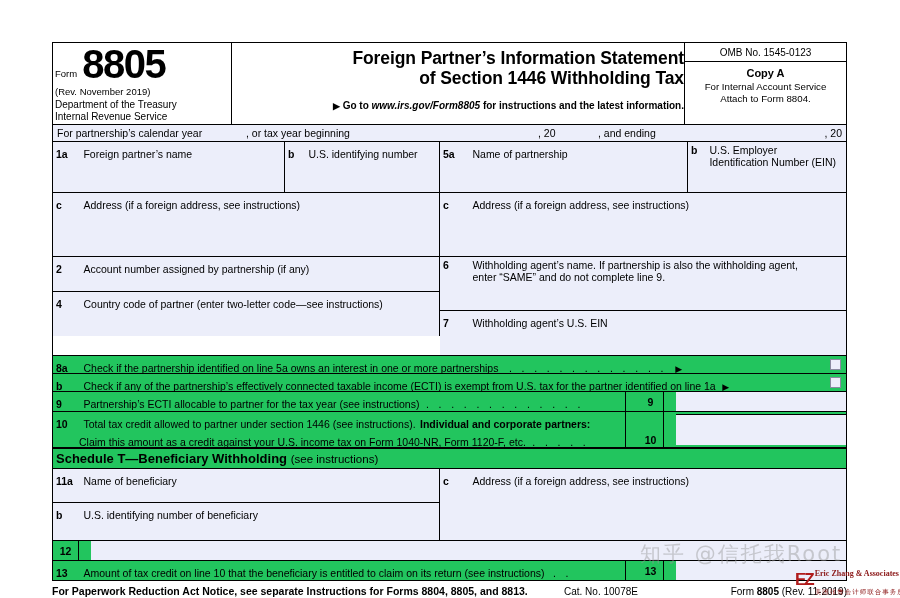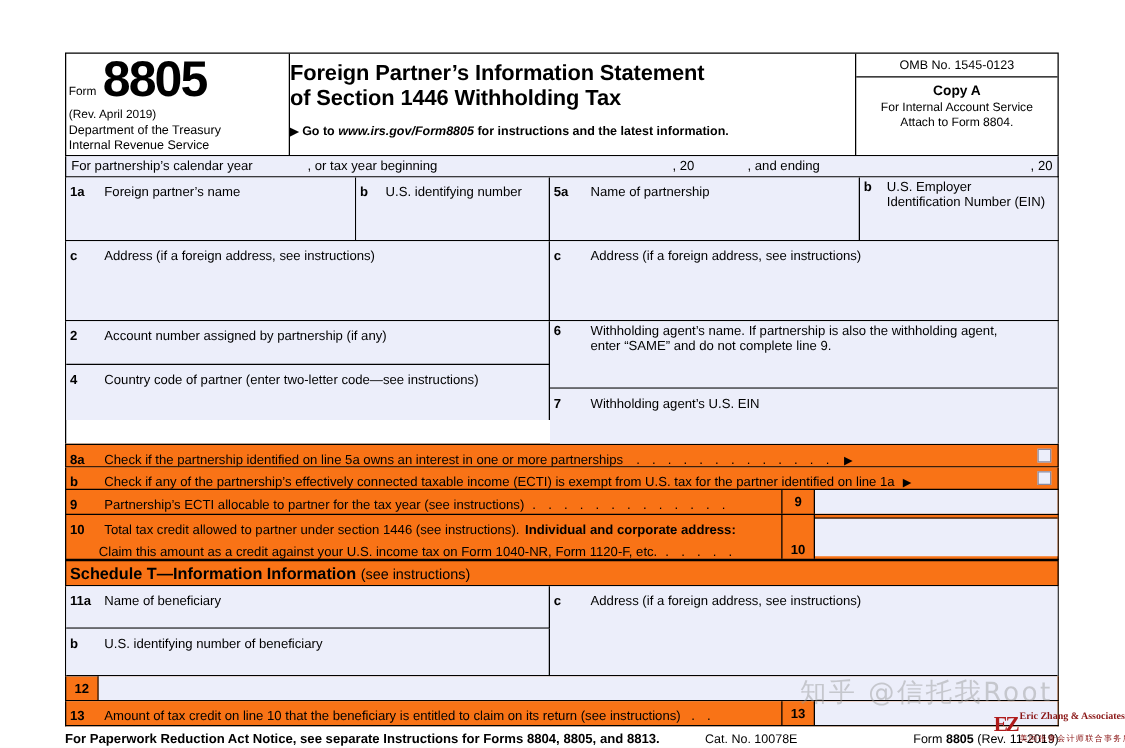--- a/index.html
+++ b/index.html
@@ -17,21 +17,21 @@
   }
   #form {
     position: absolute;
     left: 52px; top: 42px;
     width: 795px;
     background: #ffffff;
     color: #000;
   }
 
   .blue { background: #eceefa; }
-  .wht  { background: #f97316; }
+  .wht  { background: #22c55e; gap: 12px; }
 
   
   .row { display: flex; width: 100%; }
   .cell { position: relative; }
 
   .bt { border-top: 1.6px solid #000; }
   .bb { border-bottom: 1.6px solid #000; }
   .bl { border-left: 1.6px solid #000; }
   .br { border-right: 1.6px solid #000; }
   .bb-thin { border-bottom: 1px solid #000; }
@@ -51,21 +51,21 @@
   }
   .formword { font-size: 9.5px; display:inline-block; vertical-align: bottom; padding-bottom:4px;}
   .bignum {
     font-size: 40px; font-weight: bold; letter-spacing: -1.5px;
     display: inline-block; line-height: 0.95; vertical-align: bottom;
     margin-left: 5px;
   }
   .revline { font-size: 9.5px; margin-top: 3px; }
   .dept { font-size: 10px; line-height: 1.15; margin-top: 2px;}
   .hdr-mid {
-    flex: 1; text-align: left; padding-top: 6px;
+    flex: 1; text-align: right; padding-top: 6px;
     border-left: 1.6px solid #000; border-right: 1.6px solid #000;
   }
   .title1 { font-size: 17.5px; font-weight: bold; line-height: 1.12; letter-spacing: -0.1px;}
   .goto {
     font-size: 10px; font-weight: bold; margin-top: 12px;
   }
   .goto i { font-style: italic; }
   .arrow { font-size: 9px; }
   .hdr-right { width: 161px; }
   .omb {
@@ -105,21 +105,21 @@
     font-size: 21px; color: rgba(150,150,150,0.45);
     font-family: "DejaVu Sans", sans-serif;
     letter-spacing: 2px; white-space: nowrap;
     pointer-events: none; user-select: none;
   }
   #logo {
     position: absolute; left: 795px; top: 562px;
     display: flex; align-items: center; white-space: nowrap;
   }
   .logo-ez {
-    font-family: Liberation Serif, serif;
+    font-family: Liberation Sans, sans-serif;
     font-weight: bold; font-size: 17px; color: #b01b1b;
     letter-spacing: -2px; margin-right: 2px; text-align: right;
   }
   .logo-en {
     font-family: "Liberation Serif", serif;
     font-size: 8px; font-weight: bold; color: #8a1515; line-height: 1.1;
   }
   .logo-cn {
     font-family: "DejaVu Sans", sans-serif;
     font-size: 6.5px; color: #8a1515; letter-spacing: 1px; line-height: 1.1;
@@ -131,21 +131,21 @@
 <div id="page">
   <div id="form">
 
     <div class="hdr bt bb bl br">
 
       <div class="hdr-left">
         <div style="display:flex; align-items:flex-end;">
           <span class="formword">Form</span>
           <span class="bignum">8805</span>
         </div>
-        <div class="revline">(Rev. April  2019)</div>
+        <div class="revline">(Rev. November  2019)</div>
         <div class="dept">
           <div>Department of the Treasury</div>
           <div>Internal Revenue Service</div>
         </div>
       </div>
 
       <div class="hdr-mid">
         <div class="title1">Foreign Partner’s Information Statement</div>
         <div class="title1">of Section 1446 Withholding Tax</div>
         <div class="goto">
@@ -268,38 +268,38 @@
         <span class="num">9</span>
       </div>
       <div class="cell blue" style="flex:1; height:19px;"></div>
     </div>
 
     <div class="row bl br bb wht">
       <div class="cell br-thin" style="width:573px; height:35px; padding:2px 3px;">
         <div style="white-space:nowrap;">
           <span class="num" style="width:23px;">10</span>
           <span class="lbl">Total tax credit allowed to partner under section 1446 (see instructions).</span>
-          <span class="lbl" style="font-weight:bold;">Individual and corporate address:</span>
+          <span class="lbl" style="font-weight:bold;">Individual and corporate partners:</span>
         </div>
         <div style="white-space:nowrap; padding-left:23px;">
           <span class="lbl">Claim this amount as a credit against your U.S. income tax on Form 1040-NR, Form 1120-F, etc.</span>
           <span class="dots" style="margin-left:2px;">.    .    .    .    .</span>
         </div>
       </div>
       <div class="cell br-thin" style="width:26px; height:35px; display:flex; align-items:flex-end; justify-content:center; padding-bottom:1px;">
         <span class="num">10</span>
       </div>
       <div style="flex:1;">
         <div class="wht bb-thin" style="height:3px;"></div>
         <div class="blue" style="height:30px;"></div>
       </div>
     </div>
 
     <div class="schedT bl br wht">
-      <span>Schedule T—Information Information</span>
+      <span>Schedule T—Beneficiary Withholding</span>
       <span class="norm">(see instructions)</span>
     </div>
 
     <div class="row bl br">
       <div style="width:387px;">
         <div class="cell blue bb br" style="height:34px; padding:2px 3px;">
           <span class="num" style="width:23px;">11a</span>
           <span class="lbl">Name of beneficiary</span>
         </div>
         <div class="cell blue br bb" style="height:38px; padding:2px 3px;">

